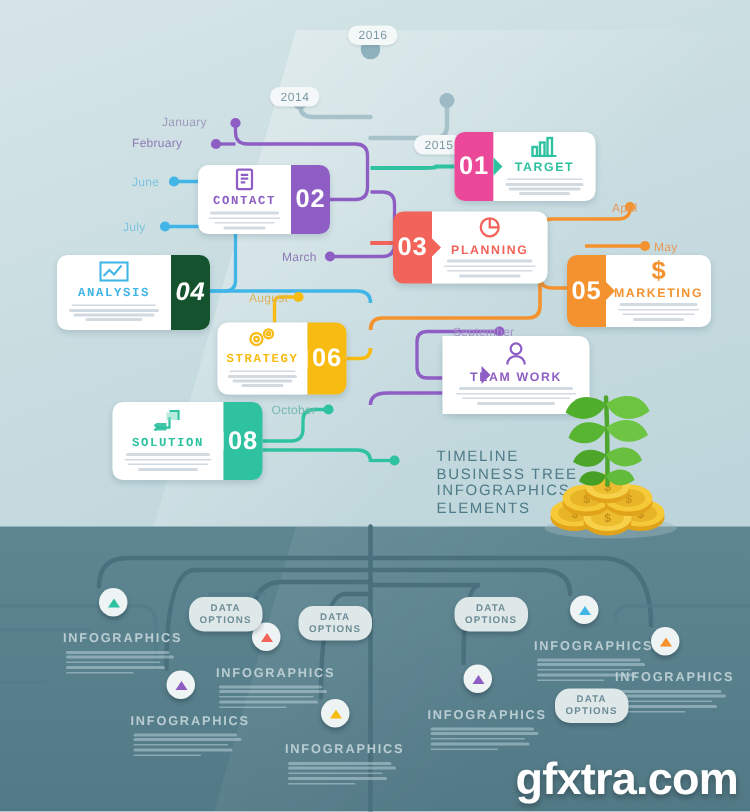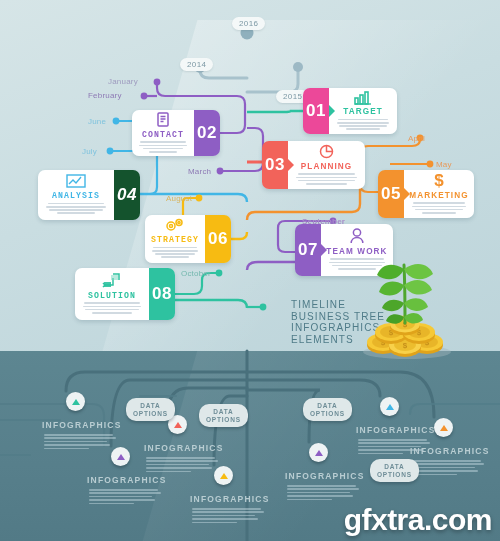--- a/index.html
+++ b/index.html
@@ -192,21 +192,21 @@
 
   <div>
     <div class="month" style="left:108px;top:77px;color:#9e9bbf;">January</div>
     <div class="month" style="left:88px;top:91px;color:#8e7ab5;">February</div>
     <div class="month" style="left:188px;top:167px;color:#8e7ab5;">March</div>
     <div class="month" style="left:408px;top:134px;color:#e79a5c;">April</div>
     <div class="month" style="left:436px;top:160px;color:#e79a5c;">May</div>
     <div class="month" style="left:88px;top:117px;color:#7fc3de;">June</div>
     <div class="month" style="left:82px;top:147px;color:#7fc3de;">July</div>
     <div class="month" style="left:166px;top:194px;color:#d8b45e;">August</div>
-    <div class="month" style="left:302px;top:217px;color:#a88ec9;font-weight:bold;">September</div>
+    <div class="month" style="left:302px;top:217px;color:#a88ec9;">September</div>
     <div class="month" style="left:181px;top:269px;color:#74b8ae;">October</div>
   </div>
 
   <div class="card left" style="left:303px;top:88px;width:94px;height:46px;">
     <div class="num" style="background:#ec4899;">01</div>
     <div class="body">
       <div class="ico">
         <svg width="20" height="16" viewBox="0 0 20 16">
             <g fill="none" stroke="#2ec2a0" stroke-width="1.6">
           <rect x="2" y="9" width="3" height="6"></rect>
@@ -330,21 +330,20 @@
         <i style="width:88%"></i>
           <i style="width:92%"></i>
           <i style="width:80%"></i>
           <i style="width:56%"></i>
       </div>
     </div>
     <div class="arrow" style="right:26px;border-right:6px solid #fff;"></div>
   </div>
 
   <div class="card left" style="left:295px;top:224px;width:98px;height:52px;">
-    <div class="num" style="background:#8e5ec4;">07</div>
     <div class="body">
       <div class="ico">
         <svg width="16" height="18" viewBox="0 0 16 18">
             <g fill="none" stroke="#8e5ec4" stroke-width="1.5">
           <circle cx="8" cy="5.5" r="3.6"></circle>
               <path d="M2.2 16c0-3.4 2.6-5.6 5.8-5.6s5.8 2.2 5.8 5.6"></path>
             </g>
           </svg>
       </div>
       <div class="ttl" style="color:#8e5ec4;">TEAM WORK</div>

